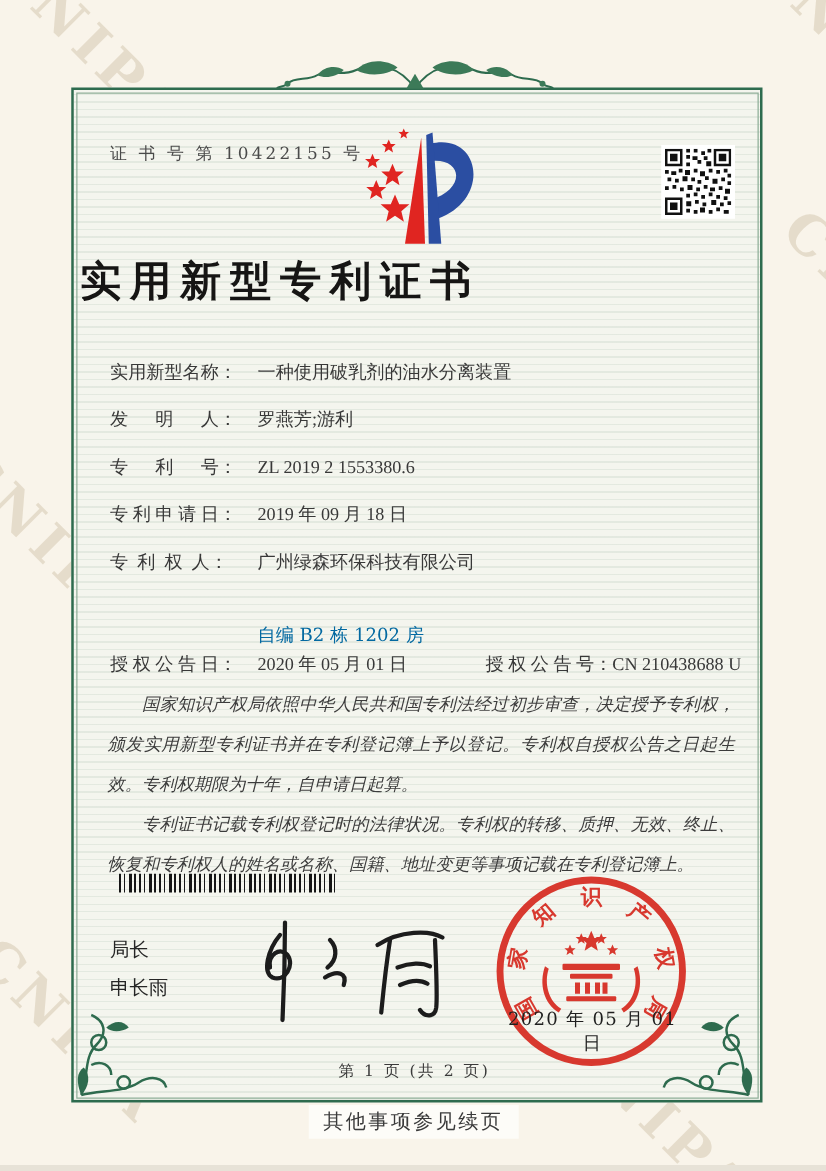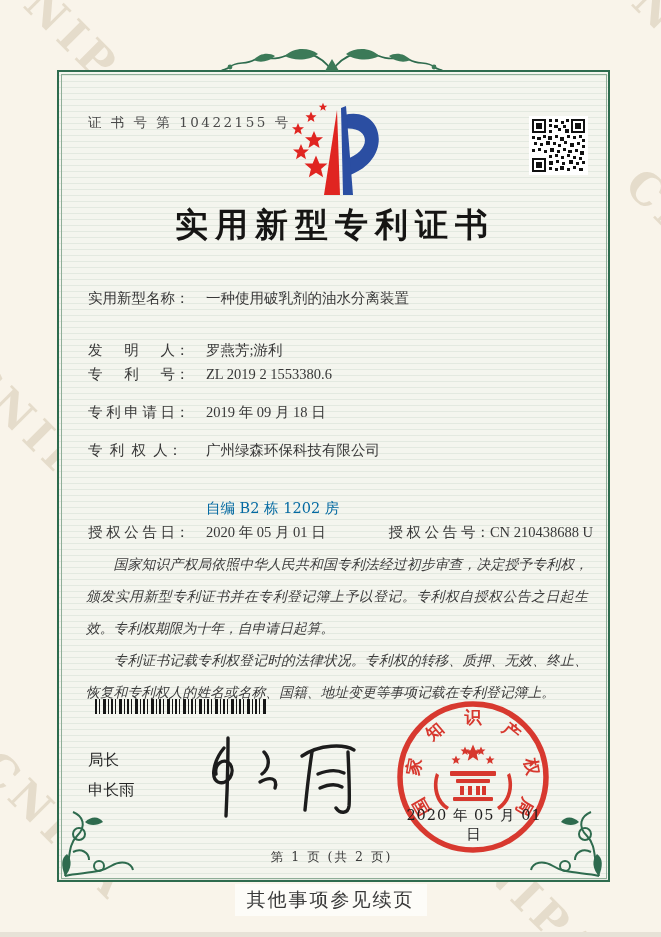--- a/index.html
+++ b/index.html
@@ -11,21 +11,21 @@
   .wm.inner{color:rgba(205,198,182,.30);font-size:40px;}
   .frame{position:absolute;left:57px;top:70px;width:549px;height:808px;
     border:2.5px solid #2e6b4e;
     background:
       repeating-linear-gradient(0deg, rgba(140,170,150,.16) 0 1px, rgba(255,255,255,0) 1px 6px),
       #f4f5ee;}
   .frame .inner-line{position:absolute;inset:1.5px;border:1px solid #8fae98;pointer-events:none;}
   .certno{position:absolute;left:88px;top:114px;font-size:13.5px;letter-spacing:2.5px;color:#4a4a4a;}
   .logo{position:absolute;left:286px;top:101px;width:104px;height:100px;}
   .qr{position:absolute;left:529px;top:116px;width:59px;height:59px;background:#fff;padding:3px;box-sizing:border-box;}
-  .title{position:absolute;left:57px;top:203px;width:549px;text-align:center;
+  .title{position:absolute;left:57px;top:203px;width:549px;text-align:left;
     font-size:33px;font-weight:700;letter-spacing:7px;color:#161514;text-indent:7px;}
   .row{position:absolute;left:88px;width:505px;font-size:14.5px;line-height:21px;
     display:flex;align-items:flex-start;color:#383838;font-family:Liberation Serif, serif;}
   .lbl{display:inline-block;width:118px;flex:0 0 118px;white-space:pre;}
   .val{white-space:pre;}
   .addr2{position:absolute;left:206px;top:499px;font-size:14.5px;color:#0369a1;}
   .grant .lbl2{margin-left:58px;white-space:pre;}
   .legal{position:absolute;left:86px;top:548px;width:502px;font-size:13.8px;
     line-height:32px;color:#3c3c3c;font-style:italic;text-align:justify;}
   .legal p{margin:0;text-indent:2em;}
@@ -36,21 +36,21 @@
   .signer{position:absolute;left:88px;top:745px;font-size:15.5px;color:#262626;line-height:30px;
     font-family:"DejaVu Sans","Liberation Sans",sans-serif;}
   .signature{position:absolute;left:178px;top:726px;width:190px;height:96px;}
   .seal{position:absolute;left:394px;top:698px;width:158px;height:158px;}
   .seal-date{position:absolute;left:398px;top:806px;width:152px;text-align:center;
     font-size:14.5px;color:#1f1f1f;letter-spacing:1px;}
   .pageinfo{position:absolute;left:57px;top:849px;width:549px;text-align:center;
     font-size:12.5px;color:#3a3a3a;letter-spacing:2px;}
   .footnote{position:absolute;left:0;top:884px;width:661px;text-align:center;}
   .footnote span{display:inline-block;background:#fdfcf8;padding:3px 12px;
-    font-size:19px;color:#3a3a3a;letter-spacing:2px;}
+    font-size:16px;color:#3a3a3a;letter-spacing:2px;}
   .ornament-top{position:absolute;left:221px;top:44px;width:222px;height:34px;}
   .corner{position:absolute;width:76px;height:72px;}
   .corner.bl{left:59px;top:808px;}
   .corner.br{left:529px;top:808px;transform:scale(-1,1);}
   .edge-strip{position:absolute;left:0;bottom:0;width:661px;height:5px;background:#e7e2d7;}
 </style>
 </head>
 <body>
 
 <div class="canvas">
@@ -148,21 +148,21 @@
                M17 48h3v3h-3z M23 49h3v3h-3z M28 47h4v4h-4z M35 49h3v3h-3z M41 47h3v3h-3z M47 49h4v3h-4z"></path>
     </g>
   </svg>
 
   <div class="title">实用新型专利证书</div>
 
   <div class="row" style="top:288px">
     <span class="lbl">实用新型名称：</span>
     <span class="val">一种使用破乳剂的油水分离装置</span>
   </div>
-  <div class="row" style="top:340px">
+  <div class="row" style="top:326px">
     <span class="lbl">发　  明　  人：</span>
     <span class="val">罗燕芳;游利</span>
   </div>
   <div class="row" style="top:364px">
     <span class="lbl">专　  利　  号：</span>
     <span class="val">ZL 2019 2 1553380.6</span>
   </div>
   <div class="row" style="top:402px">
     <span class="lbl">专 利 申 请 日：</span>
     <span class="val">2019 年 09 月 18 日</span>

